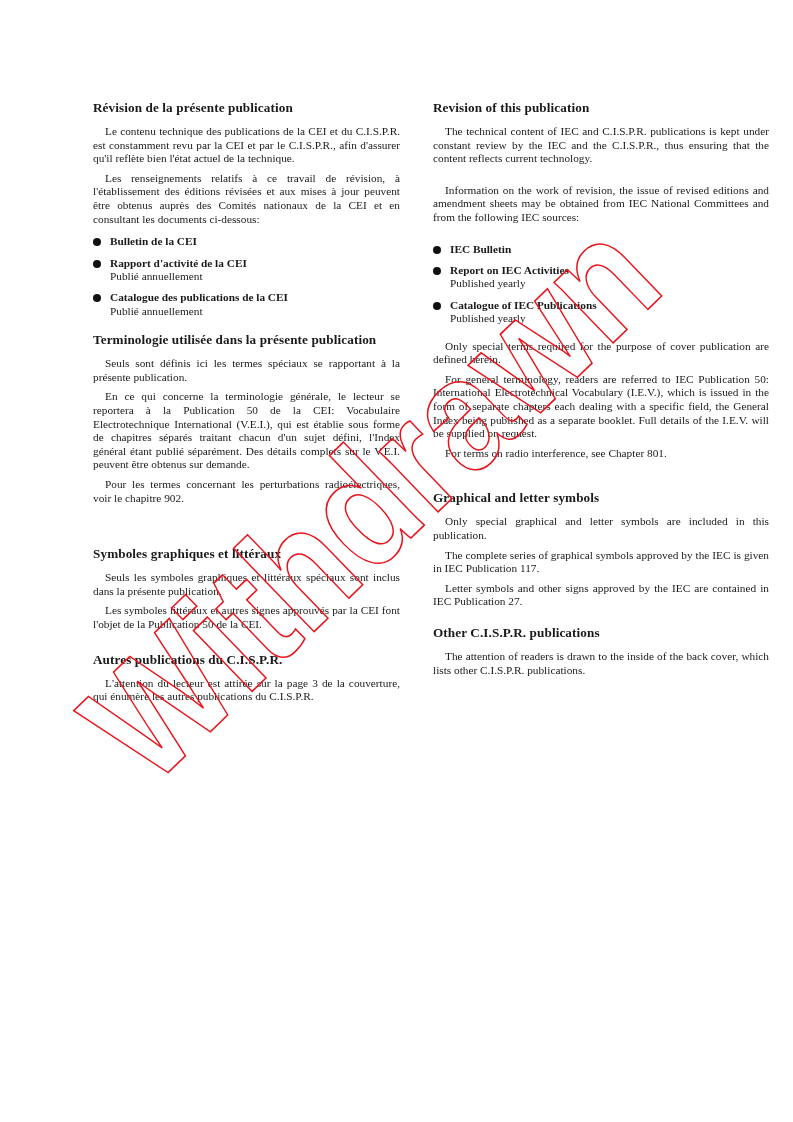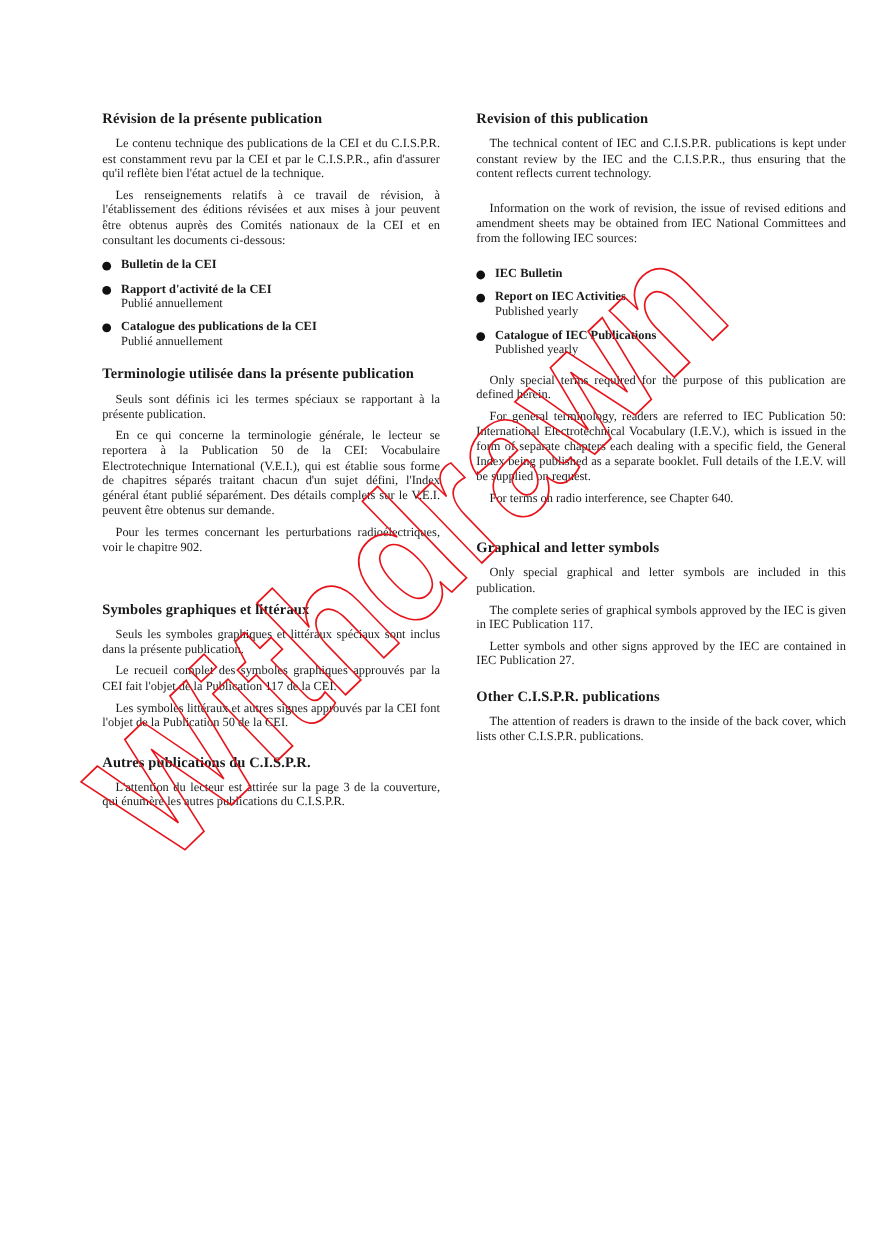--- a/index.html
+++ b/index.html
@@ -48,21 +48,20 @@
   <div class="sec" style="margin-bottom:20px;">
     <h2>Terminologie utilisée dans la présente publication</h2>
     <p>Seuls sont définis ici les termes spéciaux se rapportant à la présente publication.</p>
     <p>En ce qui concerne la terminologie générale, le lecteur se reportera à la Publication 50 de la CEI: Vocabulaire Electrotechnique International (V.E.I.), qui est établie sous forme de chapitres séparés traitant chacun d'un sujet défini, l'Index général étant publié séparément. Des détails complets sur le V.E.I. peuvent être obtenus sur demande.</p>
     <p>Pour les termes concernant les perturbations radioélectriques, voir le chapitre 902.</p>
   </div>
 
   <div class="sec" style="margin-bottom:20px;margin-top:41px;">
     <h2>Symboles graphiques et littéraux</h2>
     <p>Seuls les symboles graphiques et littéraux spéciaux sont inclus dans la présente publication.</p>
-    <p>Le recueil complet des symboles graphiques approuvés par la CEI fait l'objet de la Publication 117 de la CEI.</p>
     <p>Les symboles littéraux et autres signes approuvés par la CEI font l'objet de la Publication 50 de la CEI.</p>
   </div>
 
   <div class="sec">
     <h2>Autres publications du C.I.S.P.R.</h2>
     <p>L'attention du lecteur est attirée sur la page 3 de la couverture, qui énumère les autres publications du C.I.S.P.R.</p>
   </div>
 </div>
 
 <div class="col col-right">
@@ -83,23 +82,23 @@
       </li>
       <li>
         <span class="dot"></span>
         <span class="t">Catalogue of IEC Publications</span>
         <span class="s">Published yearly</span>
       </li>
     </ul>
   </div>
 
   <div class="sec" style="margin-bottom:30px;">
-    <p>Only special terms required for the purpose of this publication are defined herein.</p>
+    <p>Only special terms required for the purpose of cover publication are defined herein.</p>
     <p>For general terminology, readers are referred to IEC Publication 50: International Electrotechnical Vocabulary (I.E.V.), which is issued in the form of separate chapters each dealing with a specific field, the General Index being published as a separate booklet. Full details of the I.E.V. will be supplied on request.</p>
-    <p>For terms on radio interference, see Chapter 640.</p>
+    <p>For terms on radio interference, see Chapter 801.</p>
   </div>
 
   <div class="sec" style="margin-bottom:16px;">
     <h2>Graphical and letter symbols</h2>
     <p>Only special graphical and letter symbols are included in this publication.</p>
     <p>The complete series of graphical symbols approved by the IEC is given in IEC Publication 117.</p>
     <p>Letter symbols and other signs approved by the IEC are contained in IEC Publication 27.</p>
   </div>
 
   <div class="sec">

